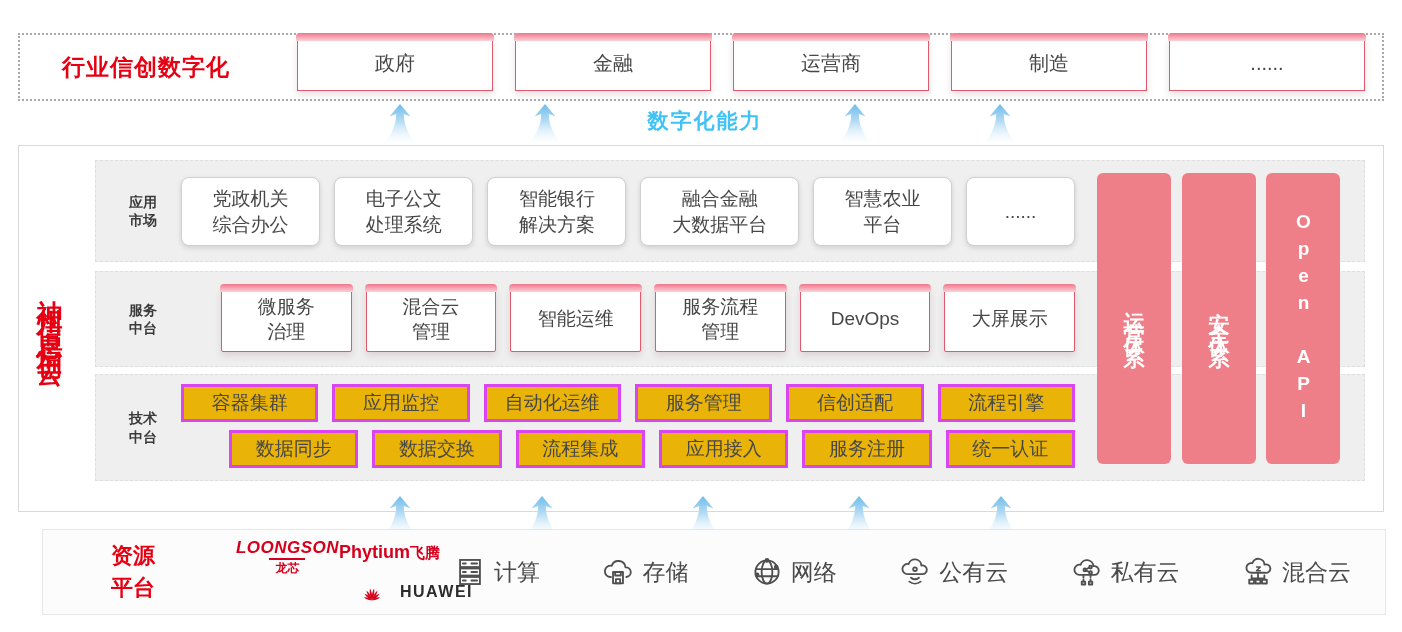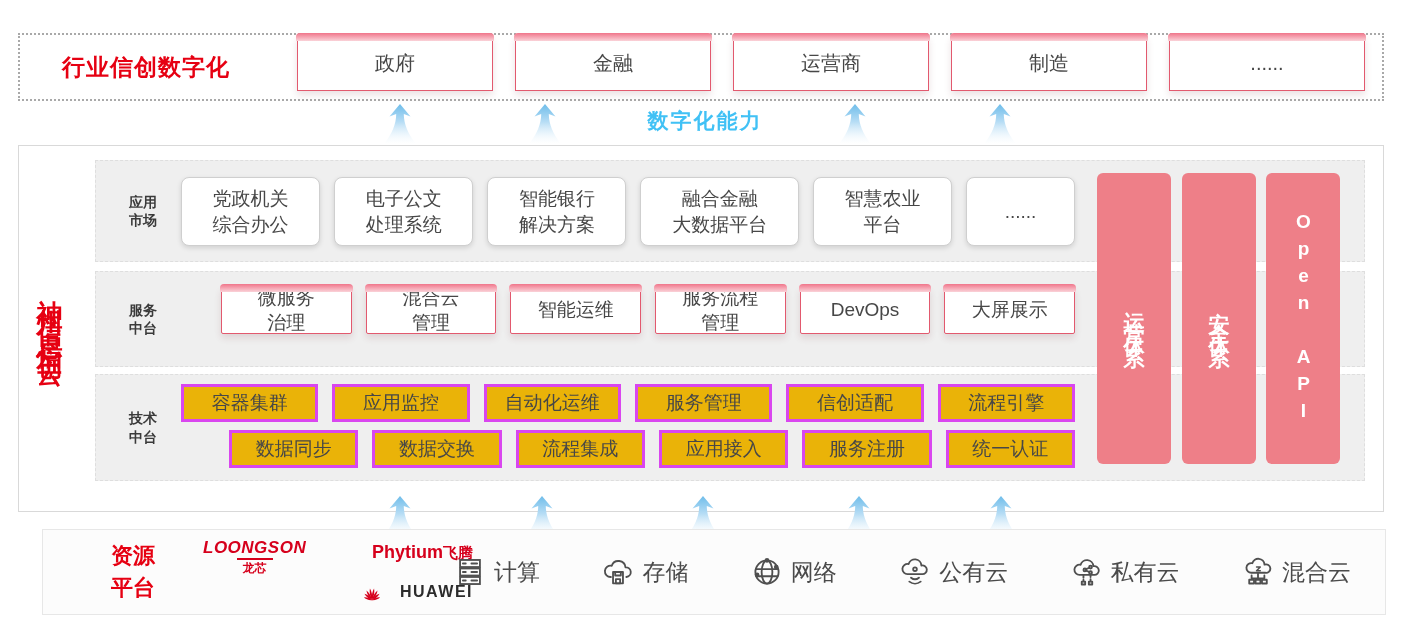--- a/index.html
+++ b/index.html
@@ -42,21 +42,21 @@
             display:flex; align-items:center; justify-content:center; text-align:center;
             font-size:14px; font-weight:bold; color:#3a3a3a; white-space:pre-line; line-height:1.3; }
   .cards { position:absolute; left:85px; width:894px; display:flex; gap:14px; }
   .app-cards { top:16px; height:69px; }
   .whitecard { background:#fff; border:1px solid #cfcfcf; border-radius:8px;
             display:flex; align-items:center; justify-content:center; text-align:center;
             font-size:19px; color:#474747; white-space:pre-line; line-height:1.35;
             box-shadow:0 2px 5px rgba(0,0,0,.13); flex:1; }
   .whitecard.wide { flex:1.14; }
   .whitecard.dots { flex:0.78; }
-  .svc-cards { top:15px; height:47px;padding-left:40px; }
+  .svc-cards { top:15px; height:65px;padding-left:40px; }
   .svccard { flex:1; border-radius:2px; font-size:19px; white-space:pre-line; line-height:1.3;
             text-align:center; }
   .tech-wrap { position:absolute; left:85px; top:9px; width:894px; }
   .tech-line { display:flex; gap:14px; height:38px; }
   .tech-line + .tech-line { margin-top:8px;padding-left:48px; }
   .techcard { flex:1; background:#eab308; border:3px solid #d946ef;
             display:flex; align-items:center; justify-content:center;
             font-size:19px; color:#474747;font-family:Liberation Mono, monospace; }
 
   
@@ -67,21 +67,21 @@
   .bar-cjk { font-size:21px; letter-spacing:12px; }
   .bar-api { font-size:19px; letter-spacing:6px; }
   .bar-1 { left:1097px; } .bar-2 { left:1182px; } .bar-3 { left:1266px; }
 
   
   .respanel { position:absolute; left:42px; top:529px; width:1344px; height:86px;
             background:#fcfcfc; border:1px solid #e7e7e7; }
   .res-label { position:absolute; left:68px; top:0; bottom:0; display:flex; align-items:center;
             font-size:22px; font-weight:bold; color:#e60012; white-space:pre-line; line-height:1.45; }
   .vendors { position:absolute; left:160px; top:8px; width:270px; text-align:center; }
-  .vendor-line1 { display:flex; justify-content:space-between; align-items:flex-start; }
+  .vendor-line1 { display:flex; justify-content:center; align-items:flex-start; }
   .loongson-name { font-style:italic; font-weight:900; font-size:17px; color:#d6001c; letter-spacing:.5px; }
   .loongson-sub { font-size:12px; color:#d6001c; font-weight:bold; margin-top:-1px; border-top:2px solid #d6001c; display:inline-block; padding:0 6px; }
   .phytium { margin-top:4px; font-size:18px; font-weight:bold; color:#d6001c; }
   .phytium .sub { font-size:15px; }
   .huawei-line { margin-top:6px; display:flex; justify-content:flex-end; align-items:center; gap:18px; }
   .huawei-name { font-size:16px; font-weight:bold; color:#2b2b2b; letter-spacing:1.5px; }
   .res-items { position:absolute; left:410px; right:34px; top:0; bottom:0;
             display:flex; align-items:center; justify-content:space-between; }
   .res-item { display:flex; align-items:center; gap:7px; font-size:23px; color:#4a4a4a; }
   .res-item svg { display:block; }

